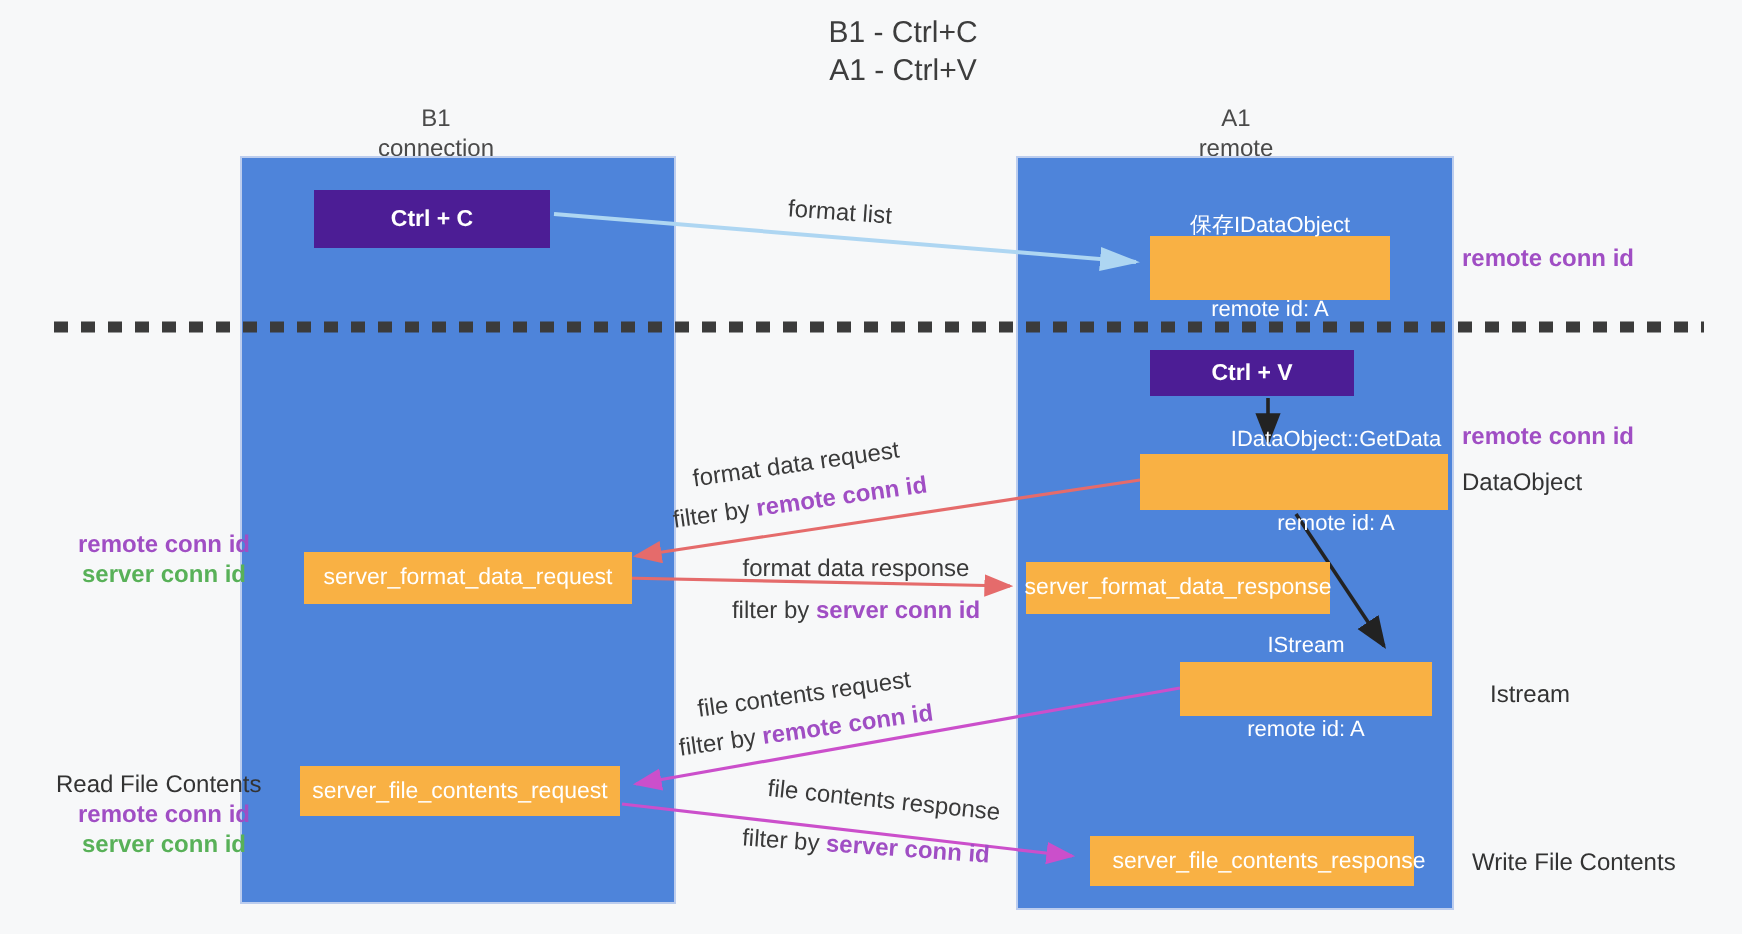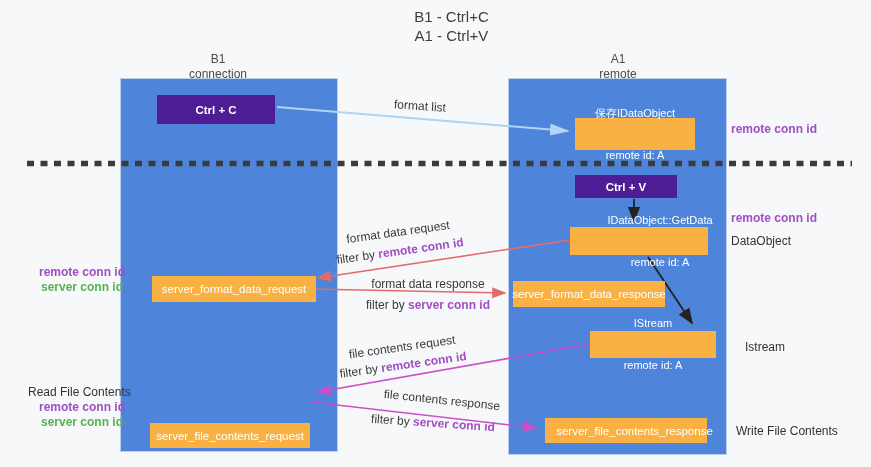--- a/index.html
+++ b/index.html
@@ -84,39 +84,39 @@
 
   <div class="abs node orange" style="left:575px;top:118px;width:120px;height:32px;font-size:11px;line-height:13px;">
     <span>保存IDataObject</span>
     <span>remote id: A</span>
   </div>
 
   <div class="abs node green" style="left:575px;top:175px;width:102px;height:23px;">
     <span>Ctrl + V</span>
   </div>
 
-  <div class="abs node orange" style="left:570px;top:227px;width:138px;height:28px;font-size:11px;line-height:13px;padding-left:42px;">
+  <div class="abs node orange" style="left:570px;top:227px;width:154px;height:28px;font-size:11px;line-height:13px;padding-left:42px;">
     <span>IDataObject::GetData</span>
     <span>remote id: A</span>
   </div>
 
   <div class="abs node orange" style="left:152px;top:276px;width:164px;height:26px;">
     <span>server_format_data_request</span>
   </div>
 
   <div class="abs node orange" style="left:513px;top:281px;width:152px;height:26px;">
     <span>server_format_data_response</span>
   </div>
 
   <div class="abs node orange" style="left:590px;top:331px;width:126px;height:27px;font-size:11px;line-height:13px;">
     <span>IStream</span>
     <span>remote id: A</span>
   </div>
 
-  <div class="abs node orange" style="left:150px;top:383px;width:160px;height:25px;margin-top:40px;">
+  <div class="abs node orange" style="left:150px;top:383px;width:160px;height:25px;">
     <span>server_file_contents_request</span>
   </div>
 
   <div class="abs node orange" style="left:545px;top:418px;width:162px;height:25px;padding-left:17px;">
     <span>server_file_contents_response</span>
   </div>
 
   <div class="abs alabel center" style="left:420px;top:106px;transform:translate(-50%,-50%) rotate(4deg);">format list</div>
 
   <div class="abs alabel center" style="left:398px;top:232px;transform:translate(-50%,-50%) rotate(-8deg);">format data request</div>

